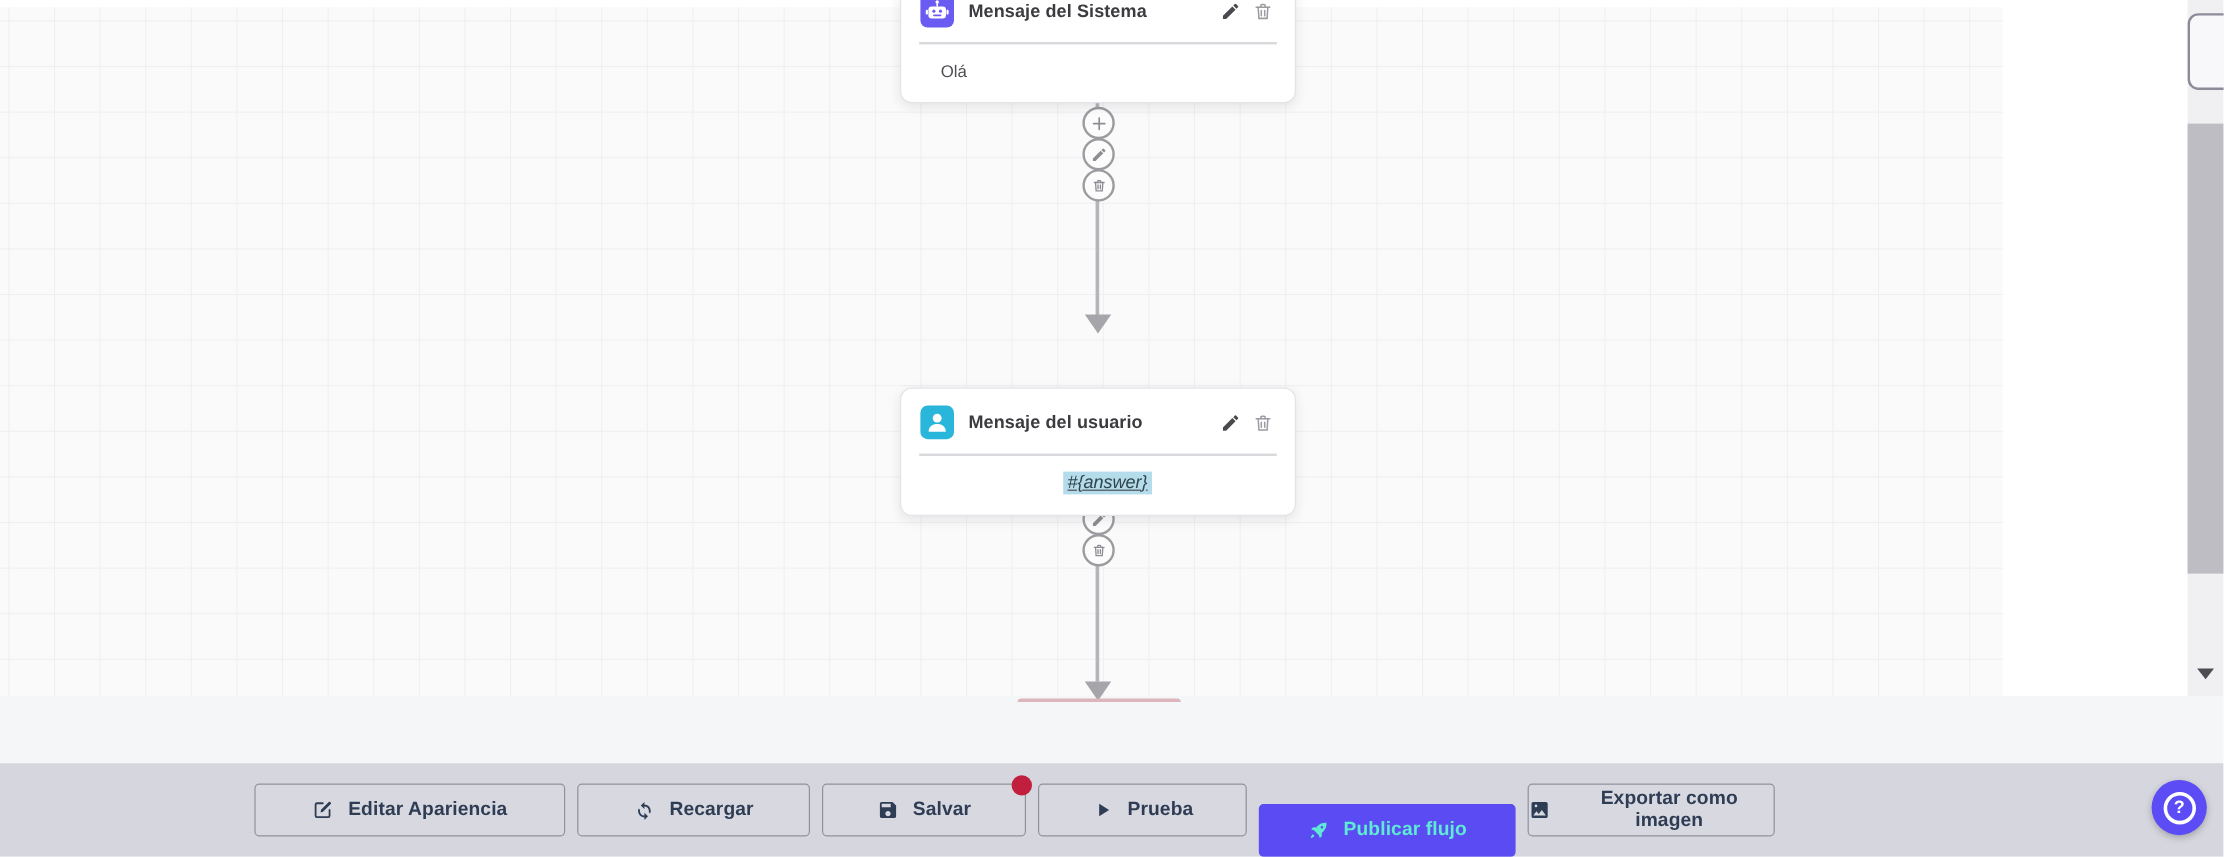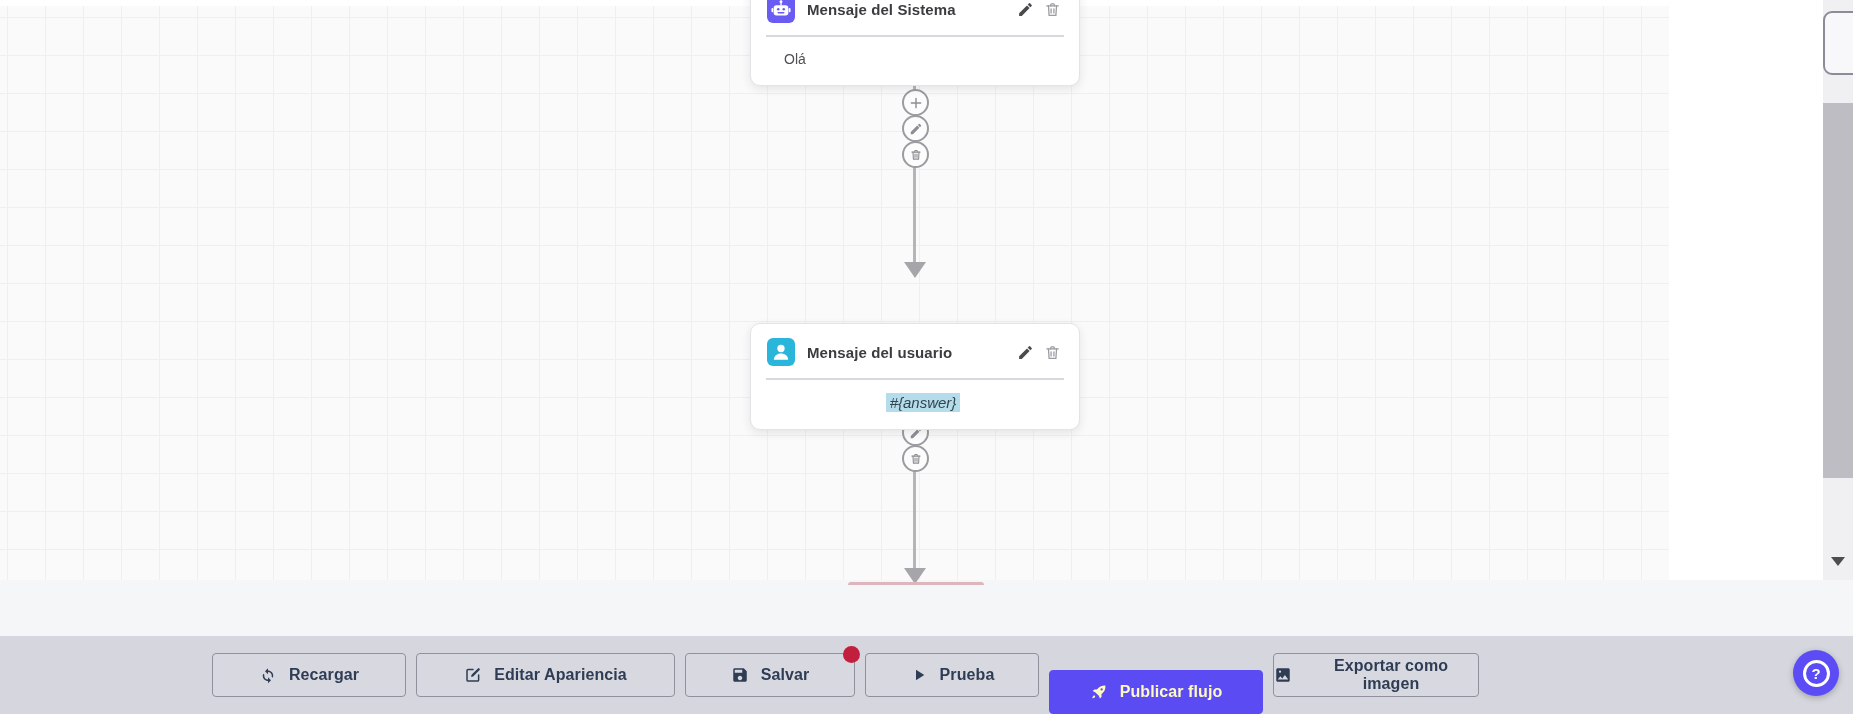--- a/index.html
+++ b/index.html
@@ -31,21 +31,21 @@
   .node-icon svg { width:22px; height:22px; }
   .node-title { margin-left:12px; font-size:15px; font-weight:bold; color:#3c3c40;
     flex:1 1 auto; letter-spacing:.1px; }
   .node-actions { display:flex; align-items:center; gap:10px; }
   .act { width:17px; height:17px; cursor:pointer; }
   .act svg { width:17px; height:17px; display:block; }
   .act-edit { color:#4a4a4e; }
   .act-del { color:#9b9ba1; }
   .node-divider { height:1.5px; background:#d9d9dd; margin:0 15px; }
   .node-body { padding:14px 17px 18px 33px; font-size:14px; color:#4f4f54; }
-  .node-body.centered { text-align:center; }
+  .node-body.centered { text-align:center;text-decoration:underline; }
   .var-chip { font-style:italic; font-size:15px; color:#30444e;
     background:#b5dcea; padding:1px 4px; }
 
   
   .cbtn { position:absolute; left:902px; width:27px; height:27px; border-radius:50%;
     background:#fcfcfc; border:2.5px solid #9b9ba0; z-index:2; color:#8d8d93;
     display:flex; align-items:center; justify-content:center; cursor:pointer; }
   .cbtn svg { width:14px; height:14px; }
 
   
@@ -67,21 +67,21 @@
   .bottom-strip { position:absolute; left:0; top:580px; width:1853px; height:56px;
     background:#f5f6f8; }
   .toolbar { position:absolute; left:0; top:636px; width:1853px; height:78px;
     background:#d6d7de; display:flex; align-items:center; gap:10px;
     padding-left:212px; }
   .tb-btn { position:relative; height:44px; display:flex; align-items:center;
     justify-content:center; gap:12px; border:1px solid #8f919d; border-radius:4px;
     background:rgba(255,255,255,0.07); color:#2e3c54; font-size:16px;
     font-weight:bold; cursor:pointer; letter-spacing:.1px; }
   .tb-btn svg { width:18px; height:18px; flex:0 0 auto; }
-  .tb-btn.primary { background:#5a4cf2; border:1px solid #5a4cf2; color:#fef9c3;margin-top:33px; }
+  .tb-btn.primary { background:#5a4cf2; border:1px solid #5a4cf2; color:#5eead4;margin-top:33px; }
   .badge-dot { position:absolute; top:-8px; right:-6px; width:17px; height:17px;
     border-radius:50%; background:#c21f3e; }
 
   .w1{width:259px} .w2{width:194px} .w3{width:170px} .w4{width:174px}
   .w5{width:214px} .w6{width:206px}
 
   
   .help-fab { position:absolute; left:1793px; top:650px; width:46px; height:46px;
     border-radius:50%; background:#5b4cf5; display:flex; align-items:center;
     justify-content:center; cursor:pointer; z-index:6;
@@ -211,33 +211,33 @@
 
   <div class="vscroll-track">
     <div class="vscroll-thumb"></div>
     <div class="vscroll-down"></div>
   </div>
   <div class="minimap-box"></div>
 
   <div class="bottom-strip"></div>
 
   <div class="toolbar">
-    <button class="tb-btn w2">
-      <svg viewBox="0 0 24 24" fill="currentColor">
-          <path d="M12 6V3L8 7l4 4V8c2.76 0 5 2.24 5 5 0 .47-.07.92-.18 1.35l1.46 1.46C18.9 14.86 19 13.95 19 13c0-3.87-3.13-7-7-7zm0 12c-2.76 0-5-2.24-5-5 0-.47.07-.92.18-1.35L5.72 10.2C5.1 11.14 5 12.05 5 13c0 3.87 3.13 7 7 7v3l4-4-4-4v3z"></path>
-        </svg>
-      <span>Recargar</span>
-    </button>
     <button class="tb-btn w1">
       <svg viewBox="0 0 24 24" fill="none" stroke="currentColor" stroke-width="2" stroke-linecap="round">
           <path d="M12 4.5H5.5A1.5 1.5 0 0 0 4 6v12.5A1.5 1.5 0 0 0 5.5 20H18a1.5 1.5 0 0 0 1.5-1.5V12"></path>
           <path d="M9.5 14.8l.5-3L18.6 3.2a1.2 1.2 0 0 1 1.7 0l.5.5a1.2 1.2 0 0 1 0 1.7l-8.6 8.6z" fill="currentColor" stroke="none"></path>
         </svg>
       <span>Editar Apariencia</span>
     </button>
+    <button class="tb-btn w2">
+      <svg viewBox="0 0 24 24" fill="currentColor">
+          <path d="M12 6V3L8 7l4 4V8c2.76 0 5 2.24 5 5 0 .47-.07.92-.18 1.35l1.46 1.46C18.9 14.86 19 13.95 19 13c0-3.87-3.13-7-7-7zm0 12c-2.76 0-5-2.24-5-5 0-.47.07-.92.18-1.35L5.72 10.2C5.1 11.14 5 12.05 5 13c0 3.87 3.13 7 7 7v3l4-4-4-4v3z"></path>
+        </svg>
+      <span>Recargar</span>
+    </button>
     <button class="tb-btn w3">
       <svg viewBox="0 0 24 24" fill="currentColor">
           <path d="M17 3H5c-1.11 0-2 .9-2 2v14c0 1.1.89 2 2 2h14c1.1 0 2-.9 2-2V7l-4-4zm-5 16c-1.66 0-3-1.34-3-3s1.34-3 3-3 3 1.34 3 3-1.34 3-3 3zm3-10H5V5h10v4z"></path>
         </svg>
       <span>Salvar</span>
       <span class="badge-dot"></span>
     </button>
     <button class="tb-btn w4">
       <svg viewBox="0 0 24 24" fill="currentColor">
           <path d="M8 5v14l11-7z"></path>

